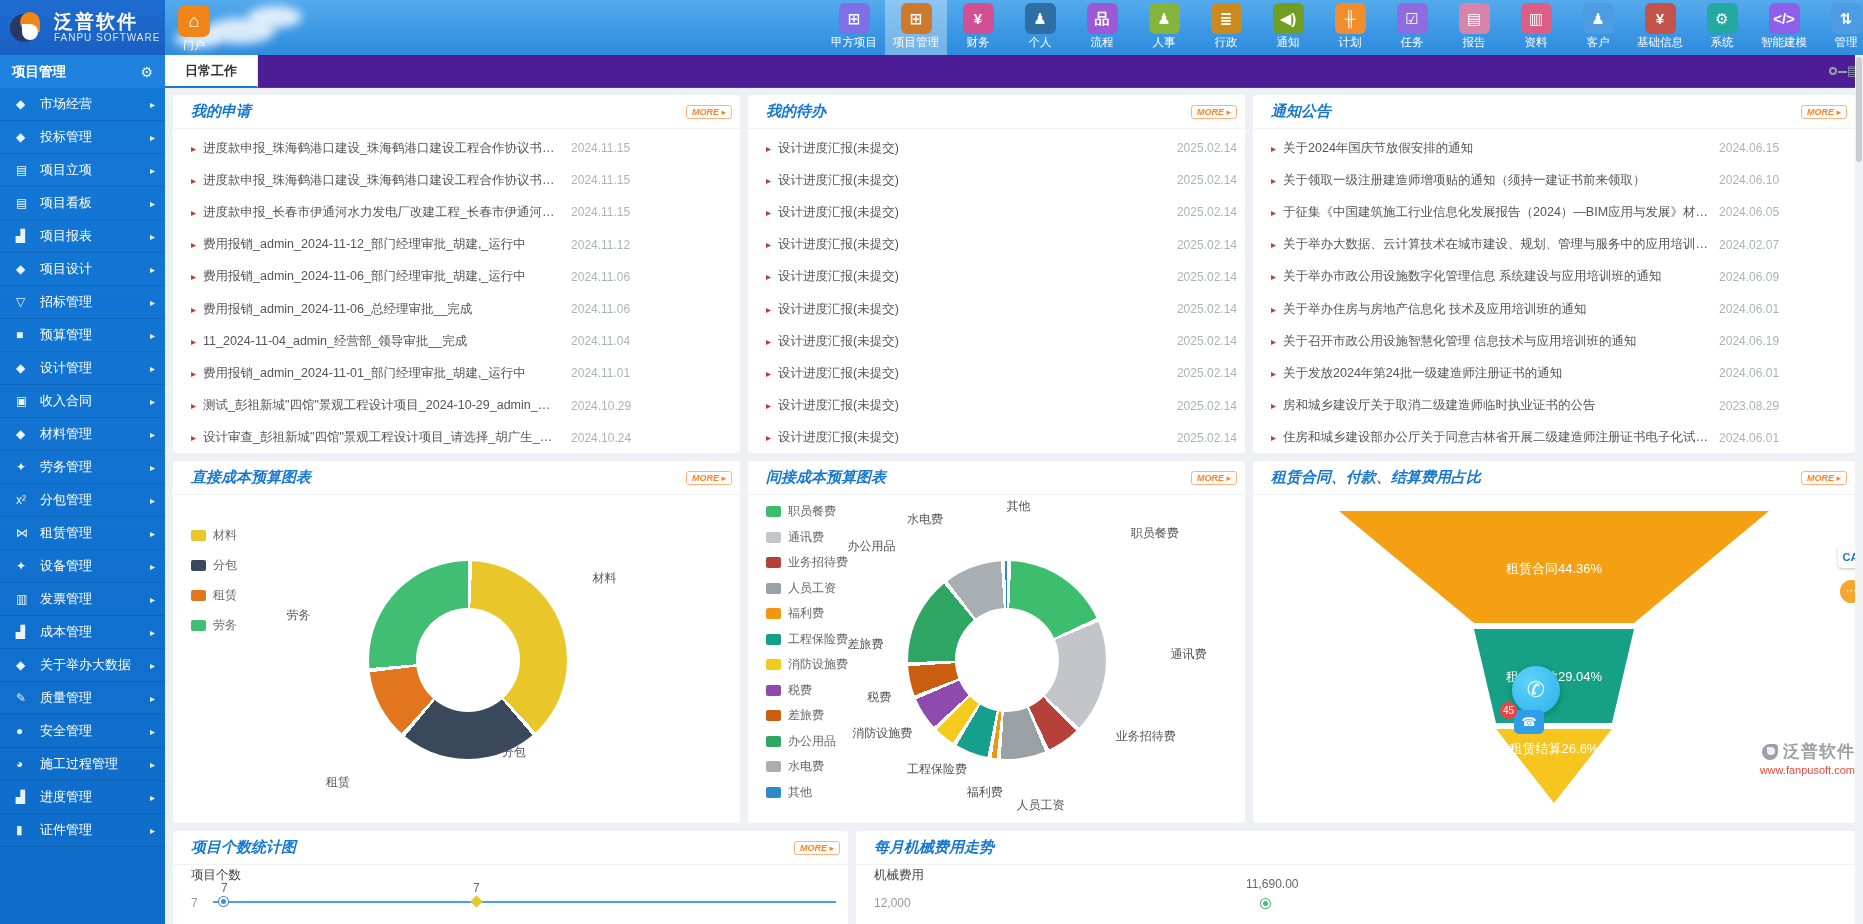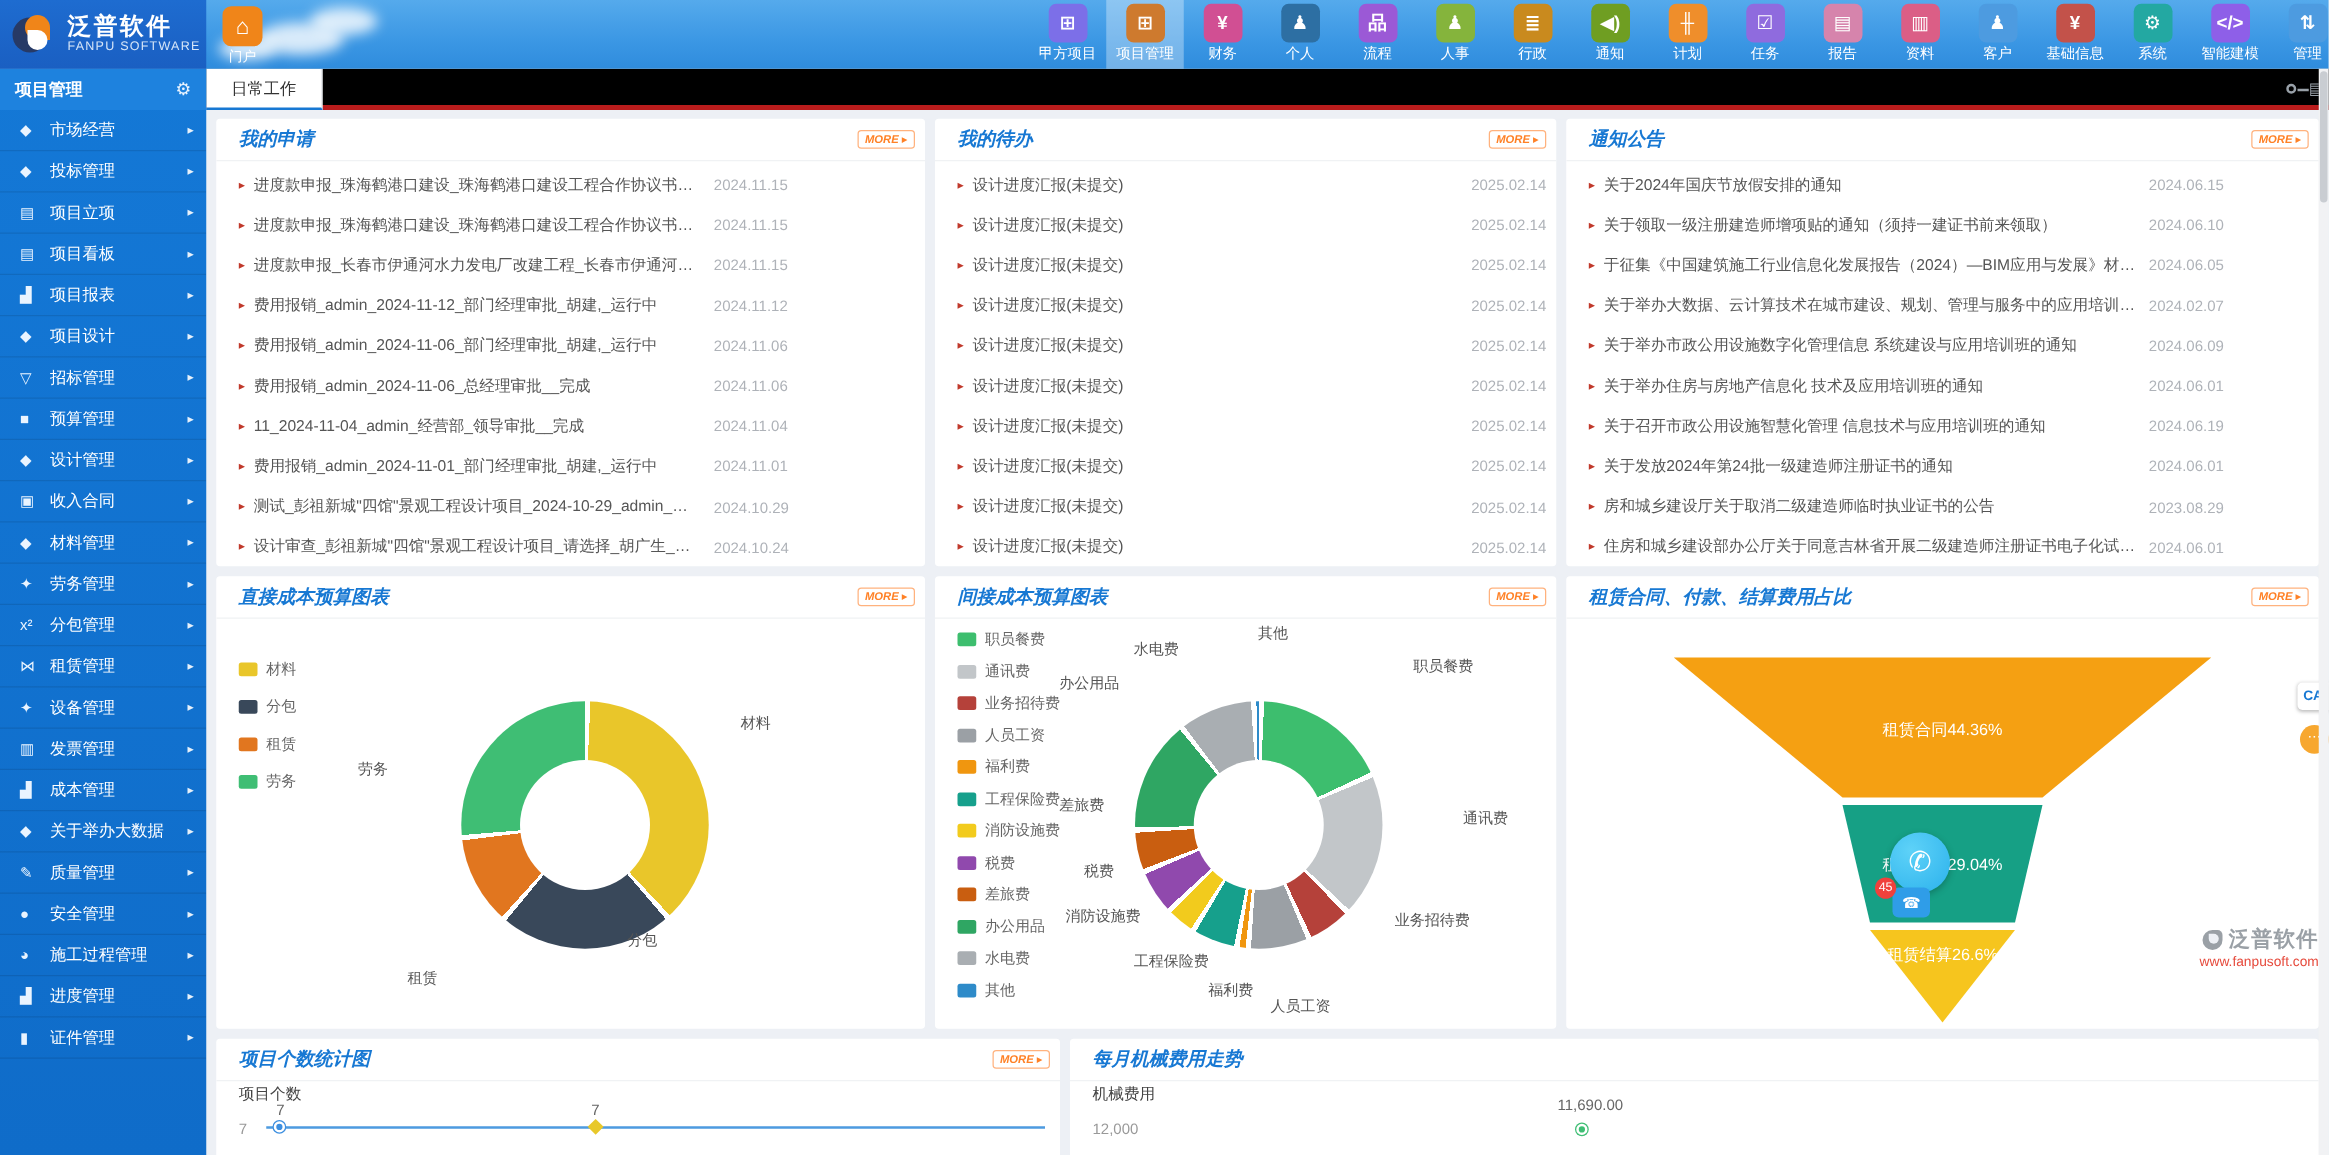--- a/index.html
+++ b/index.html
@@ -42,21 +42,21 @@
   .side-section { height:33px; background:#1E82DE; color:#fff; font-size:13.5px; font-weight:bold;
     display:flex; align-items:center; padding:0 12px; }
   .side-section .gear { margin-left:auto; font-weight:normal; font-size:14px; color:#EAF4FF; }
   .side-item { height:33px; display:flex; align-items:center; padding:0 10px 0 16px;
     color:#fff; font-size:13px; border-bottom:1px solid rgba(0,0,0,.10); cursor:pointer; }
   .side-item .sic { width:24px; font-size:12px; color:#EAF4FF; }
   .side-item .chev { margin-left:auto; font-size:10px; color:rgba(255,255,255,.9); }
 
   
   .content { position:absolute; left:165px; top:55px; right:0; bottom:0; background:#EDF0F5; }
-  .tabbar { height:33px; background:#000000; border-bottom:4px solid #b91c1c; position:relative; }
+  .tabbar { height:33px; background:#4c1d95; border-bottom:1px solid #b91c1c; position:relative;font-weight:bold; }
   .tab { display:inline-block; height:33px; line-height:31px; padding:0 20px; background:#fff;
     font-size:13px; color:#333; border-right:1px solid #E2E6EA; border-bottom:2px solid #1778D3; cursor:pointer; }
   .tab-tools { position:absolute; right:8px; top:8px; display:flex; gap:10px; align-items:center; }
   .key-ic { width:8px; height:8px; border:2px solid #98A0A8; border-radius:50%; position:relative; }
   .key-ic::after { content:""; position:absolute; left:7px; top:2px; width:9px; height:2px; background:#98A0A8; box-shadow:6px 2px 0 -1px #98A0A8; }
   .half-ic { color:#98A0A8; font-size:13px; width:8px; overflow:hidden; }
 
   .grid { padding:7px 0 0 8px; }
   .row { display:flex; gap:8px; margin-bottom:8px; }
   .panel { background:#fff; border-radius:3px; overflow:hidden; }
@@ -79,21 +79,21 @@
   .legend.tight { top:8px; }
   .leg-item { display:flex; align-items:center; margin-bottom:13px; }
   .legend.tight .leg-item { margin-bottom:8.5px; }
   .leg-chip { width:15px; height:11px; border-radius:2px; margin-right:7px; }
   .leg-lb { font-size:12px; color:#666; white-space:nowrap; }
   .donut { position:absolute; width:198px; height:198px; border-radius:50%; top:66px; }
   .donut .hole { position:absolute; left:50%; top:50%; width:104px; height:104px; margin:-52px 0 0 -52px;
     background:#fff; border-radius:50%; }
   .callout { position:absolute; font-size:12px; color:#555; white-space:nowrap; }
 
-  .funnel-wrap { position:absolute; left:50%; top:21px; transform:translateX(-50%); }
+  .funnel-wrap { position:absolute; left:50%; top:6px; transform:translateX(-50%); }
   .mini-chart { position:relative; height:160px; padding:2px 0 0 18px; }
   .ylab { font-size:12.5px; color:#444; }
   .ytick { font-size:12px; color:#999; margin-top:12px; }
   .pt-label { position:absolute; font-size:12px; color:#666; }
   .pt-dot { position:absolute; width:9px; height:9px; border-radius:50%; background:#3D8FE0; border:2px solid #fff; box-shadow:0 0 0 1px #3D8FE0; }
   .pt-diamond { position:absolute; width:9px; height:9px; background:#E8C82A; transform:rotate(45deg); }
   .grid-line { position:absolute; left:40px; right:12px; height:2px; background:#4D9BE0; }
 
   
   .fab-service { position:absolute; left:1512px; top:666px; width:48px; height:48px; border-radius:50%;

